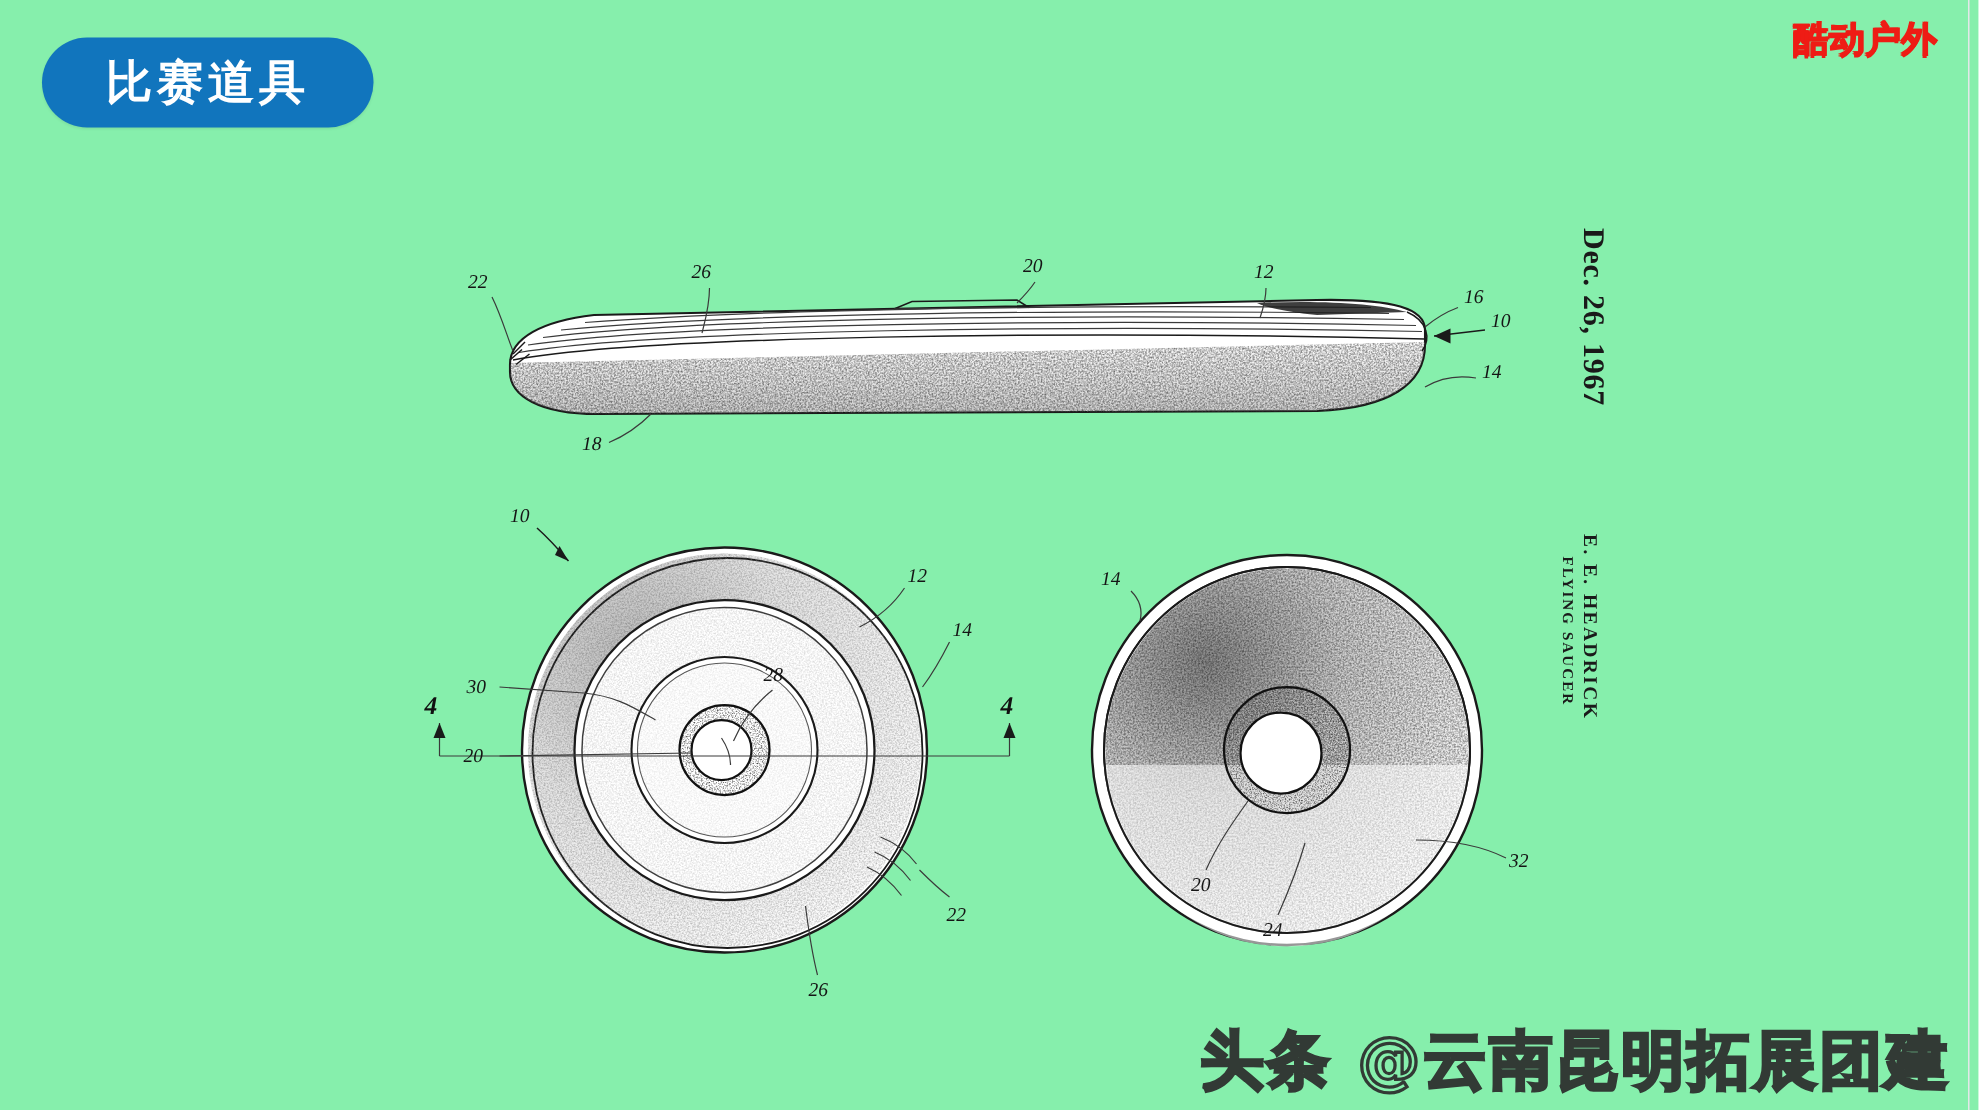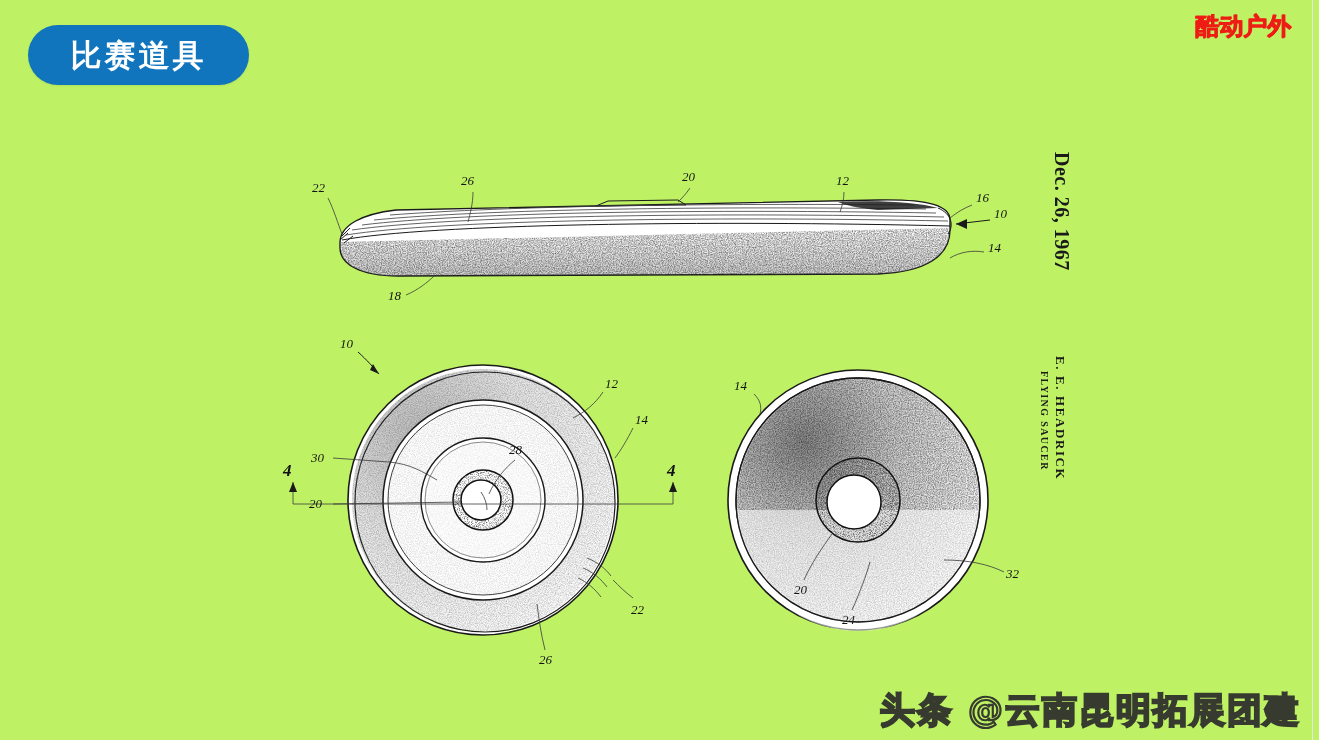--- a/index.html
+++ b/index.html
@@ -11,21 +11,21 @@
   body {
     width: 1319px; height: 740px;
     font-family: "Liberation Sans", "DejaVu Sans", sans-serif;
     overflow: hidden;
     position: relative;
   }
   #slide {
     position: absolute;
     left: 0; top: 0;
     width: 1319px; height: 740px;
-    background: #bef264;
+    background: #86efac;
     overflow: hidden;
   }
   
   #page-edge-right {
     position: absolute;
     right: 6px; top: 0;
     width: 1px; height: 740px;
     background: #e3e7e9;
   }
 
@@ -70,21 +70,21 @@
     margin-left: 20px;
   }
 
   
   #watermark {
     position: absolute;
     right: 18px; bottom: 12px;
     white-space: nowrap;
   }
   #watermark-text {
-    font-size: 35px;
+    font-size: 42px;
     font-weight: bold;
     letter-spacing: 2px;
     line-height: 1;
     color: transparent;
     -webkit-text-stroke: 2.2px #2b2b2b;
     font-family: "DejaVu Sans", "Liberation Sans", sans-serif;
     opacity: 0.92;
     margin-top: 48px;
   }
 

